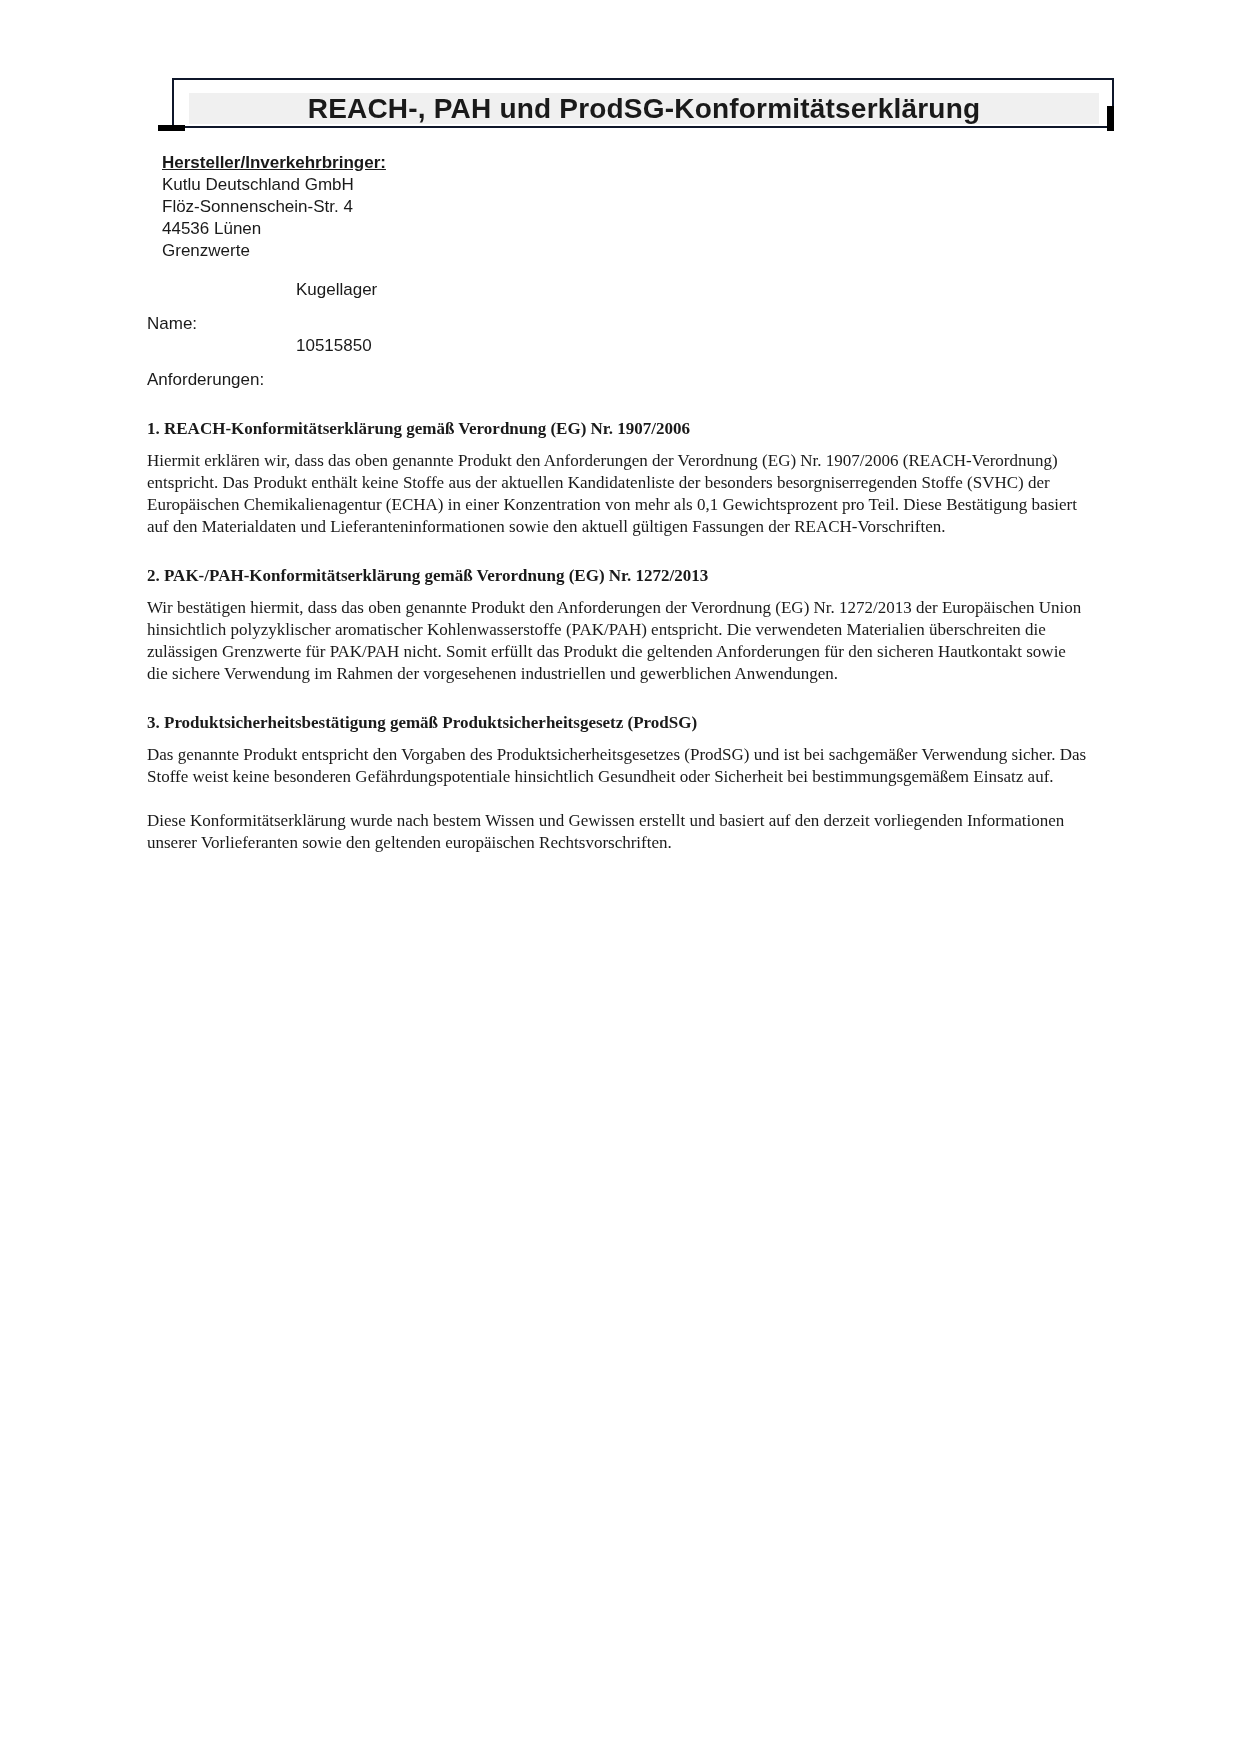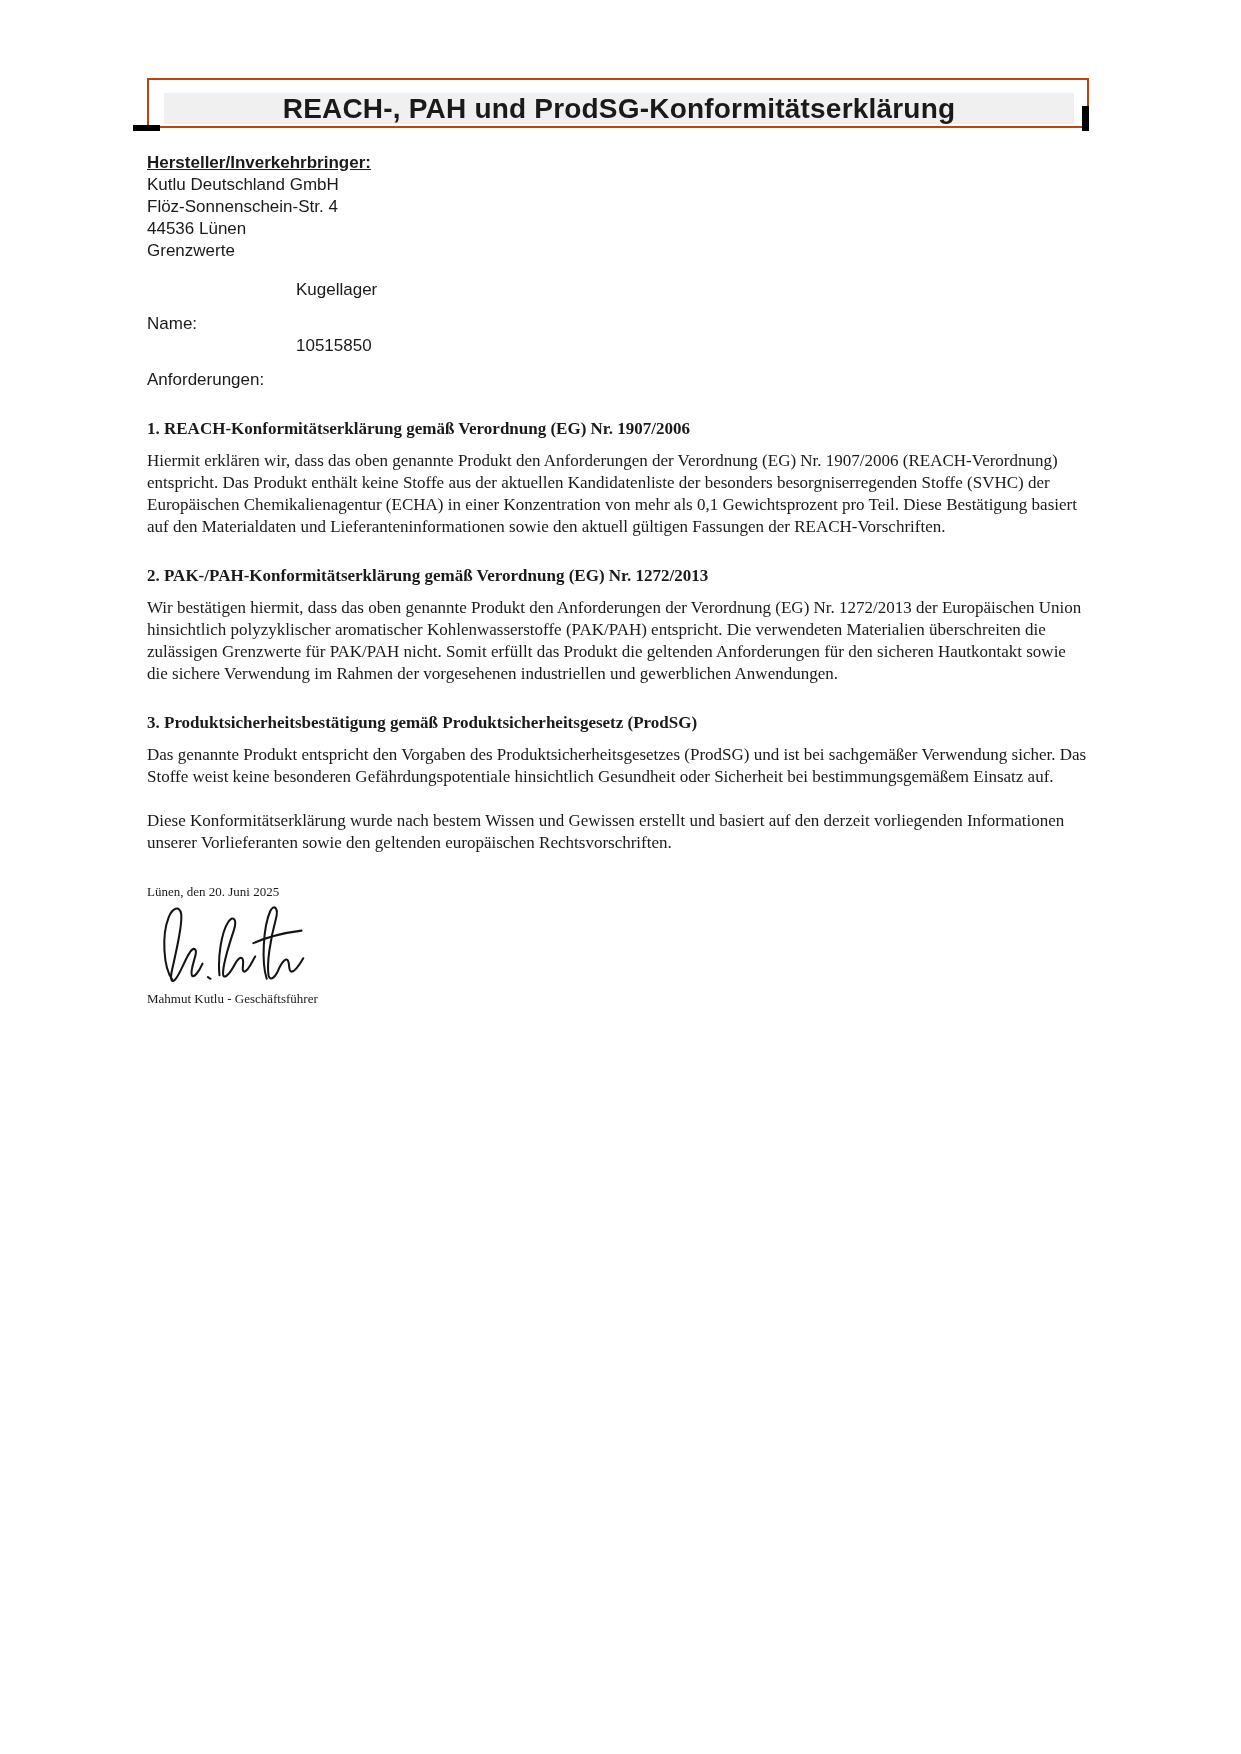--- a/index.html
+++ b/index.html
@@ -14,23 +14,24 @@
     font-family: "Liberation Sans", "DejaVu Sans", sans-serif;
     color: #1a1a1a;
     -webkit-font-smoothing: antialiased;
   }
   .page {
     padding: 78px 147px 0 147px;
   }
   
   .title-box {
     position: relative;
-    border: 2px solid #c2410c;
+    border: 2px solid #0f172a;
     height: 50px;
     width: 942px;
+    margin-left: 25px;
   }
   .title-inner {
     position: absolute;
     left: 15px;
     right: 13px;
     top: 13px;
     bottom: 2px;
     background: #f0f0f0;
     display: flex;
     align-items: center;
@@ -42,21 +43,21 @@
     font-weight: 700;
     line-height: 1;
     letter-spacing: 0.2px;
     white-space: nowrap;
   }
   .mark { position: absolute; background: #000000; }
   .mark-bl { left: -16px; bottom: -5px; width: 27px; height: 6px; }
   .mark-br { right: -2px; bottom: -5px; width: 7px; height: 25px; }
 
   
-  .manufacturer { margin-top: 24px; }
+  .manufacturer { margin-top: 24px; margin-left: 15px; }
   .manufacturer p { margin: 0; font-size: 17px; line-height: 22px; }
   .mfr-label { font-weight: 700; text-decoration: underline; }
 
   
   .product-info { margin-top: 17px; }
   .row { display: flex; font-size: 17px; line-height: 22px; }
   .row .lbl { width: 149px; flex: 0 0 149px; margin-top: 34px; }
 
   
   .content { width: 942px; font-family: Liberation Serif, serif; }
@@ -127,30 +128,15 @@
       <p class="body-par">Wir bestätigen hiermit, dass das oben genannte Produkt den Anforderungen der Verordnung (EG) Nr. 1272/2013 der Europäischen Union hinsichtlich polyzyklischer aromatischer Kohlenwasserstoffe (PAK/PAH) entspricht. Die verwendeten Materialien überschreiten die zulässigen Grenzwerte für PAK/PAH nicht. Somit erfüllt das Produkt die geltenden Anforderungen für den sicheren Hautkontakt sowie die sichere Verwendung im Rahmen der vorgesehenen industriellen und gewerblichen Anwendungen.</p>
     </section>
 
     <section>
       <h2 class="section-heading">3. Produktsicherheitsbestätigung gemäß Produktsicherheitsgesetz (ProdSG)</h2>
       <p class="body-par">Das genannte Produkt entspricht den Vorgaben des Produktsicherheitsgesetzes (ProdSG) und ist bei sachgemäßer Verwendung sicher. Das Stoffe weist keine besonderen Gefährdungspotentiale hinsichtlich Gesundheit oder Sicherheit bei bestimmungsgemäßem Einsatz auf.</p>
     </section>
 
     <p class="closing-par">Diese Konformitätserklärung wurde nach bestem Wissen und Gewissen erstellt und basiert auf den derzeit vorliegenden Informationen unserer Vorlieferanten sowie den geltenden europäischen Rechtsvorschriften.</p>
 
-    <div class="sig-block">
-      <p class="small-text">Lünen, den 20. Juni 2025</p>
-
-      <svg class="signature-svg" width="190" height="82" viewBox="0 0 200 92" fill="none" xmlns="http://www.w3.org/2000/svg">
-        <g stroke="#141414" stroke-width="2.3" stroke-linecap="round" fill="none">
-          <path d="M15,86 C5,72 3,36 11,16 C15,6 23,2 25,12 C27,24 19,56 15,74 C13,83 13,89 17,87 C23,83 29,63 35,55 C39,49 43,51 41,59 C39,67 35,77 37,81 C39,85 45,77 49,68"></path>
-          <path d="M55,83 C56,84 57,85 58,85"></path>
-          <path d="M68,81 C66,61 70,33 78,21 C84,13 88,19 84,31 C78,49 72,69 72,79 C72,86 78,82 84,71 C88,63 92,59 94,63 C96,67 92,77 96,77 C100,77 104,67 108,60"></path>
-          <path d="M121,85 C115,67 117,27 125,9 C129,1 135,5 131,19 C125,41 121,67 123,81 C125,89 131,83 135,73 C139,65 143,61 145,65 C147,69 145,77 149,77 C153,77 158,69 162,62"></path>
-          <path d="M106,45 C122,38 144,33 160,31"></path>
-        </g>
-      </svg>
-
-      <p class="small-text signer">Mahmut Kutlu - Geschäftsführer</p>
-    </div>
 
   </div>
 </div>
 
 </body></html>

